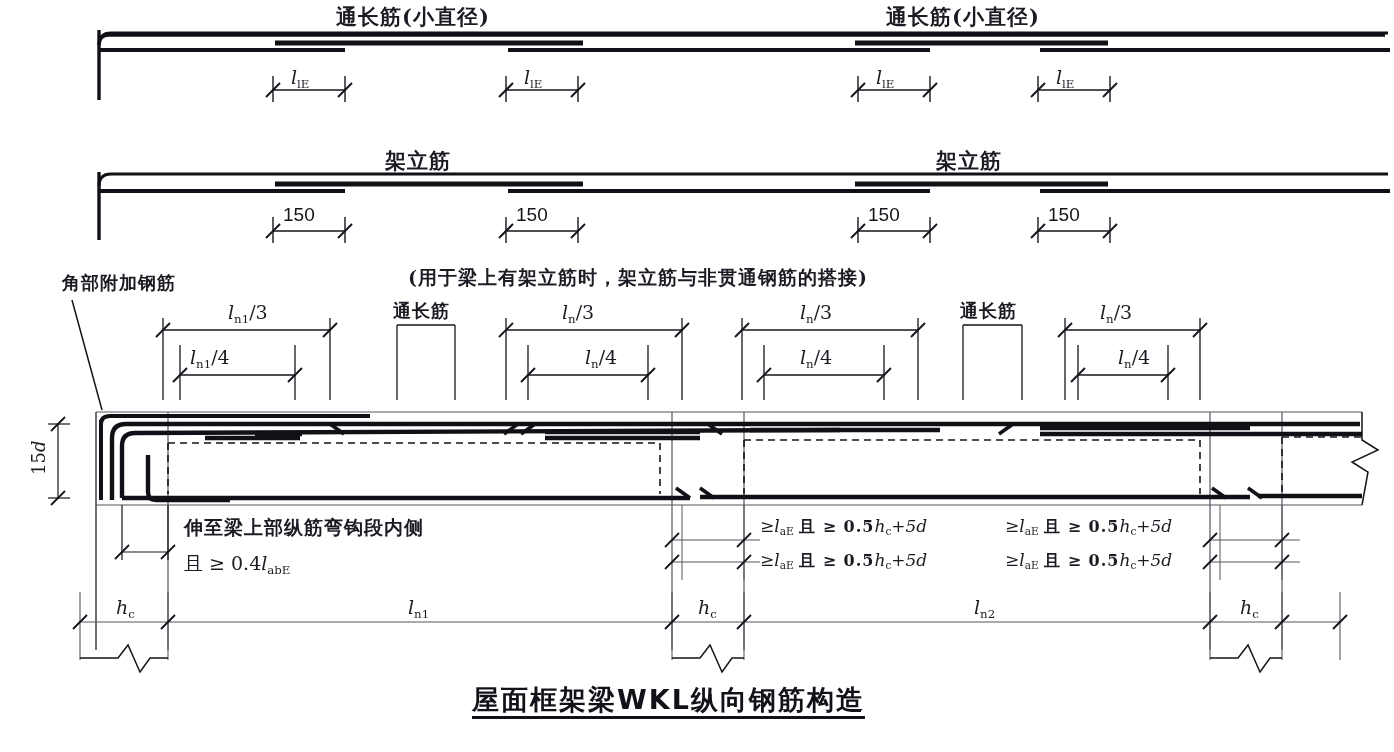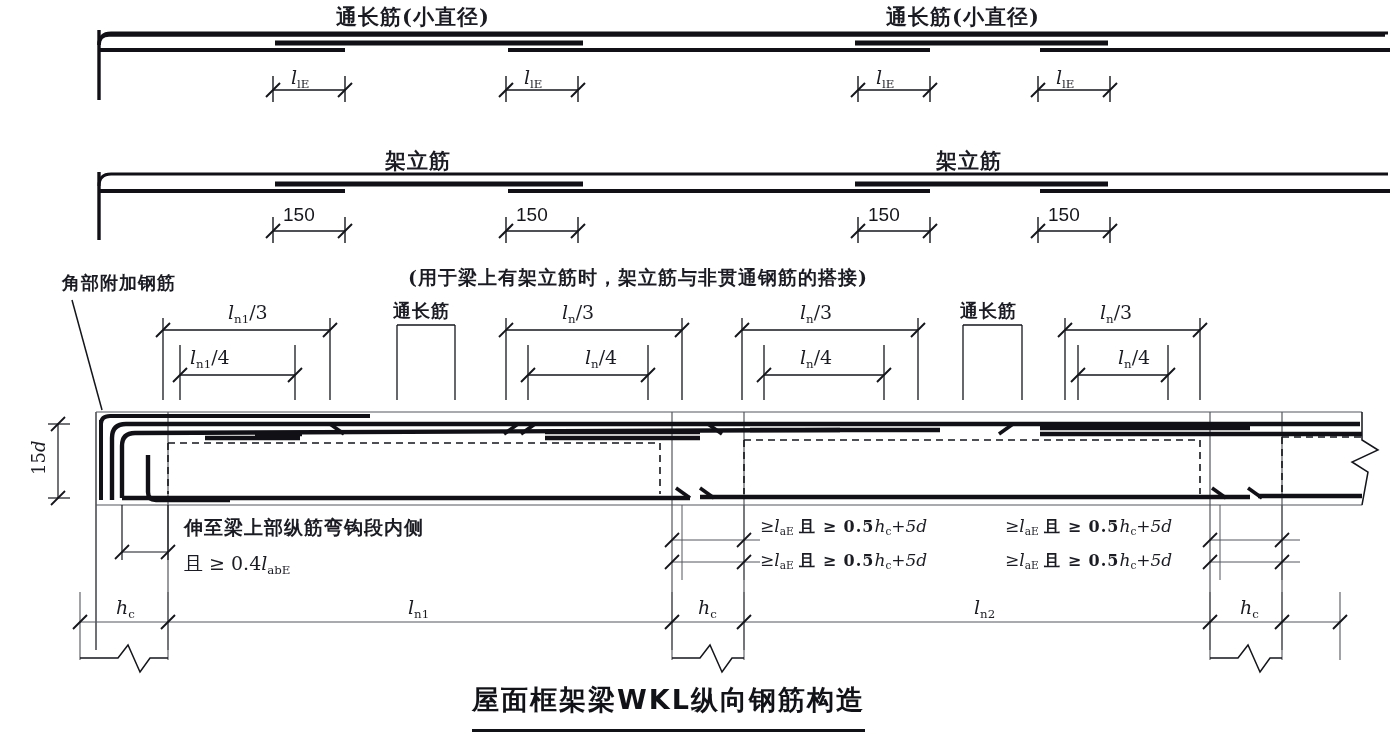--- a/index.html
+++ b/index.html
@@ -19,21 +19,21 @@
   .math{font-family:"DejaVu Serif","Liberation Serif",serif;color:#1b1c23;}
   .it{font-style:italic;}
   .m19{font-size:19px;}
   .m18{font-size:18px;}
   .m17{font-size:17px;}
   sub{font-size:.62em;vertical-align:baseline;position:relative;top:.30em;font-style:normal;}
   .rot{transform:rotate(-90deg);transform-origin:left top;}
   .title{
     font-family:"DejaVu Sans","Liberation Sans",sans-serif;
     font-weight:bold;font-size:27px;letter-spacing:2px;color:#111218;
-    border-bottom:3px solid #111218;padding-bottom:16px;
+    border-bottom:3px solid #111218;padding-bottom:3px;
   }
   .num{font-family:Liberation Sans, sans-serif;font-size:19px;}
 </style>
 </head>
 <body>
 
 <div id="stage">
 
 <svg id="dwg" viewBox="0 0 1394 752">
   <defs>

